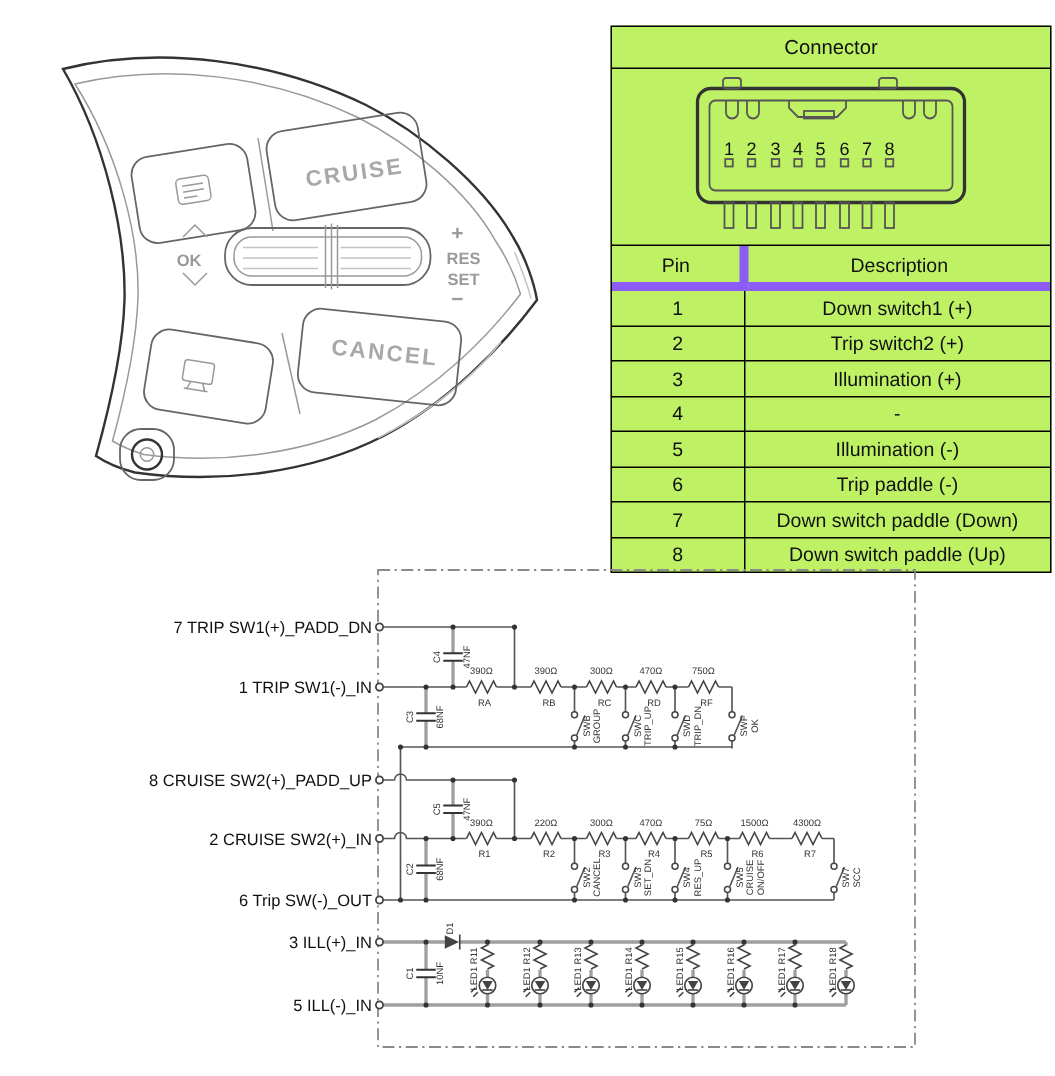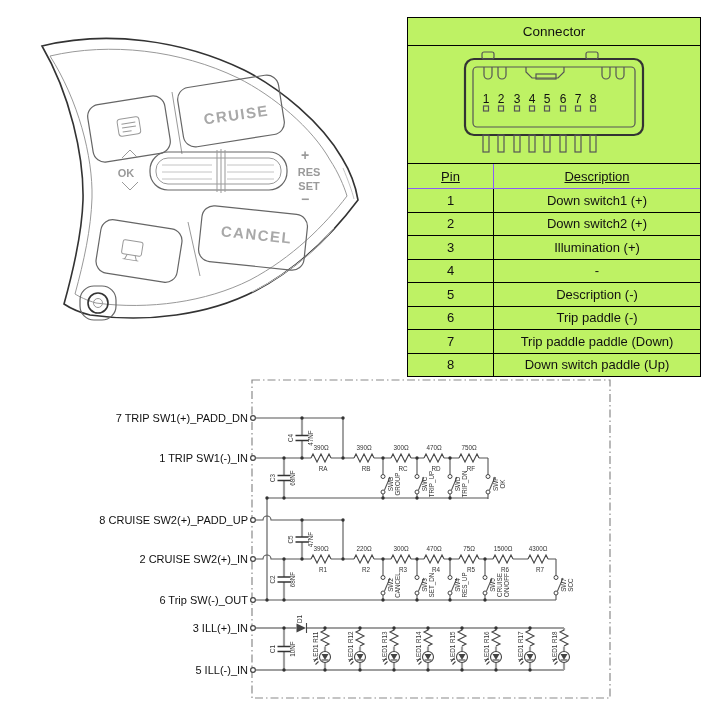--- a/index.html
+++ b/index.html
@@ -4,21 +4,21 @@
 <style>
   html,body{margin:0;padding:0;background:#fff;}
   .page{position:relative;width:703px;height:717px;background:#fff;overflow:hidden;
         font-family:"Liberation Sans",sans-serif;color:#111;}
   
   .connector-panel{position:absolute;left:407px;top:17px;width:292px;border:1px solid #000;background:#bef264;}
   .c-title{height:27px;line-height:27px;text-align:center;font-size:13.5px;border-bottom:1px solid #000;}
   .c-art{height:117px;border-bottom:1px solid #000;}
   .c-art svg{display:block;}
   table.pins{width:100%;border-collapse:collapse;border-style:hidden;font-size:13px;table-layout:fixed;}
-  table.pins th{font-weight:normal;height:22px;border:1px solid #8b5cf6;text-decoration:underline;}
+  table.pins th{font-weight:normal;height:22px;border:6px solid #8b5cf6;}
   table.pins td{height:20.5px;border:1px solid #000;text-align:center;}
   table.pins .colpin{width:83px;}
   
   svg{position:absolute;}
   .w{stroke:#555;stroke-width:1.1;fill:none;}
   .wg{stroke:#9f9f9f;stroke-width:2.2;fill:none;}
   .sym{stroke:#444;stroke-width:1.1;fill:none;}
   .symf{fill:#444;stroke:none;}
   .swc{fill:#fff;stroke:#444;stroke-width:1;}
   .dot{fill:#333;}
@@ -156,41 +156,41 @@
           <th>Description</th>
         </tr>
       </thead>
       <tbody>
         <tr>
             <td>1</td>
             <td>Down switch1 (+)</td>
           </tr>
         <tr>
             <td>2</td>
-            <td>Down switch2 (+)</td>
+            <td>Trip switch2 (+)</td>
           </tr>
         <tr>
             <td>3</td>
             <td>Illumination (+)</td>
           </tr>
         <tr>
             <td>4</td>
             <td>-</td>
           </tr>
         <tr>
             <td>5</td>
-            <td>Description (-)</td>
+            <td>Illumination (-)</td>
           </tr>
         <tr>
             <td>6</td>
             <td>Trip paddle (-)</td>
           </tr>
         <tr>
             <td>7</td>
-            <td>Trip paddle paddle (Down)</td>
+            <td>Down switch paddle (Down)</td>
           </tr>
         <tr>
             <td>8</td>
             <td>Down switch paddle (Up)</td>
           </tr>
       </tbody>
     </table>
   </div>
 
   <svg style="left:0;top:370px" width="703" height="347" viewBox="0 0 703 347">

